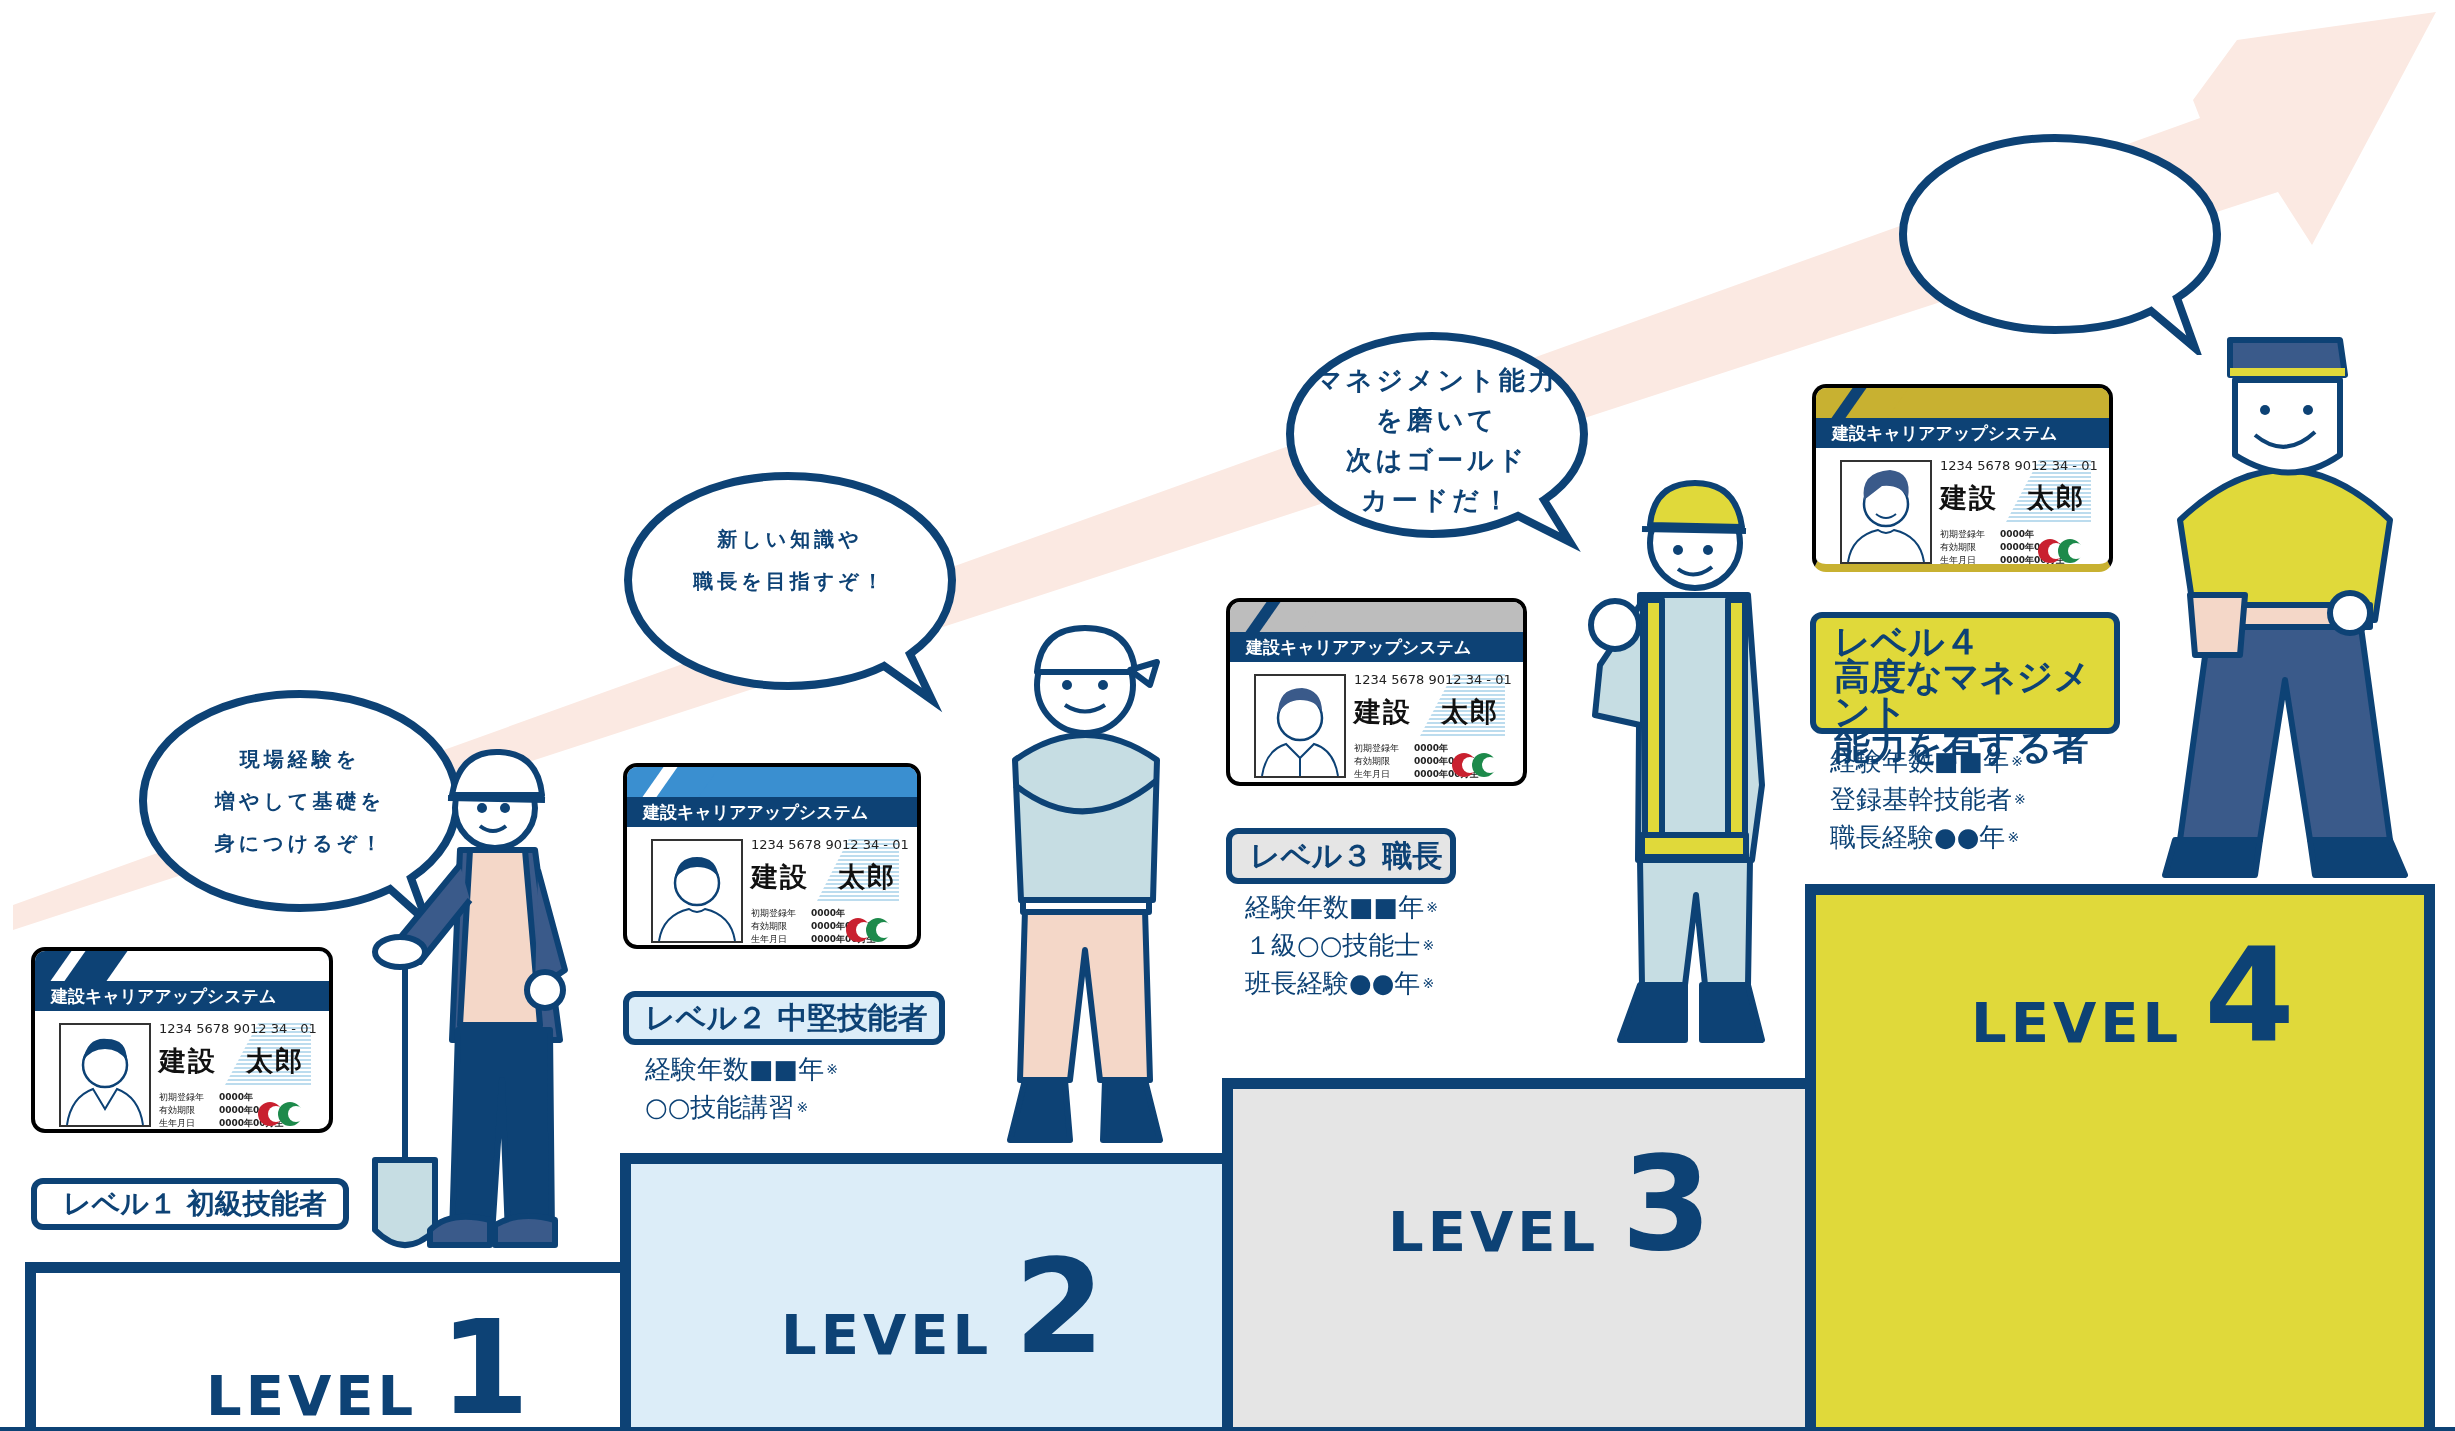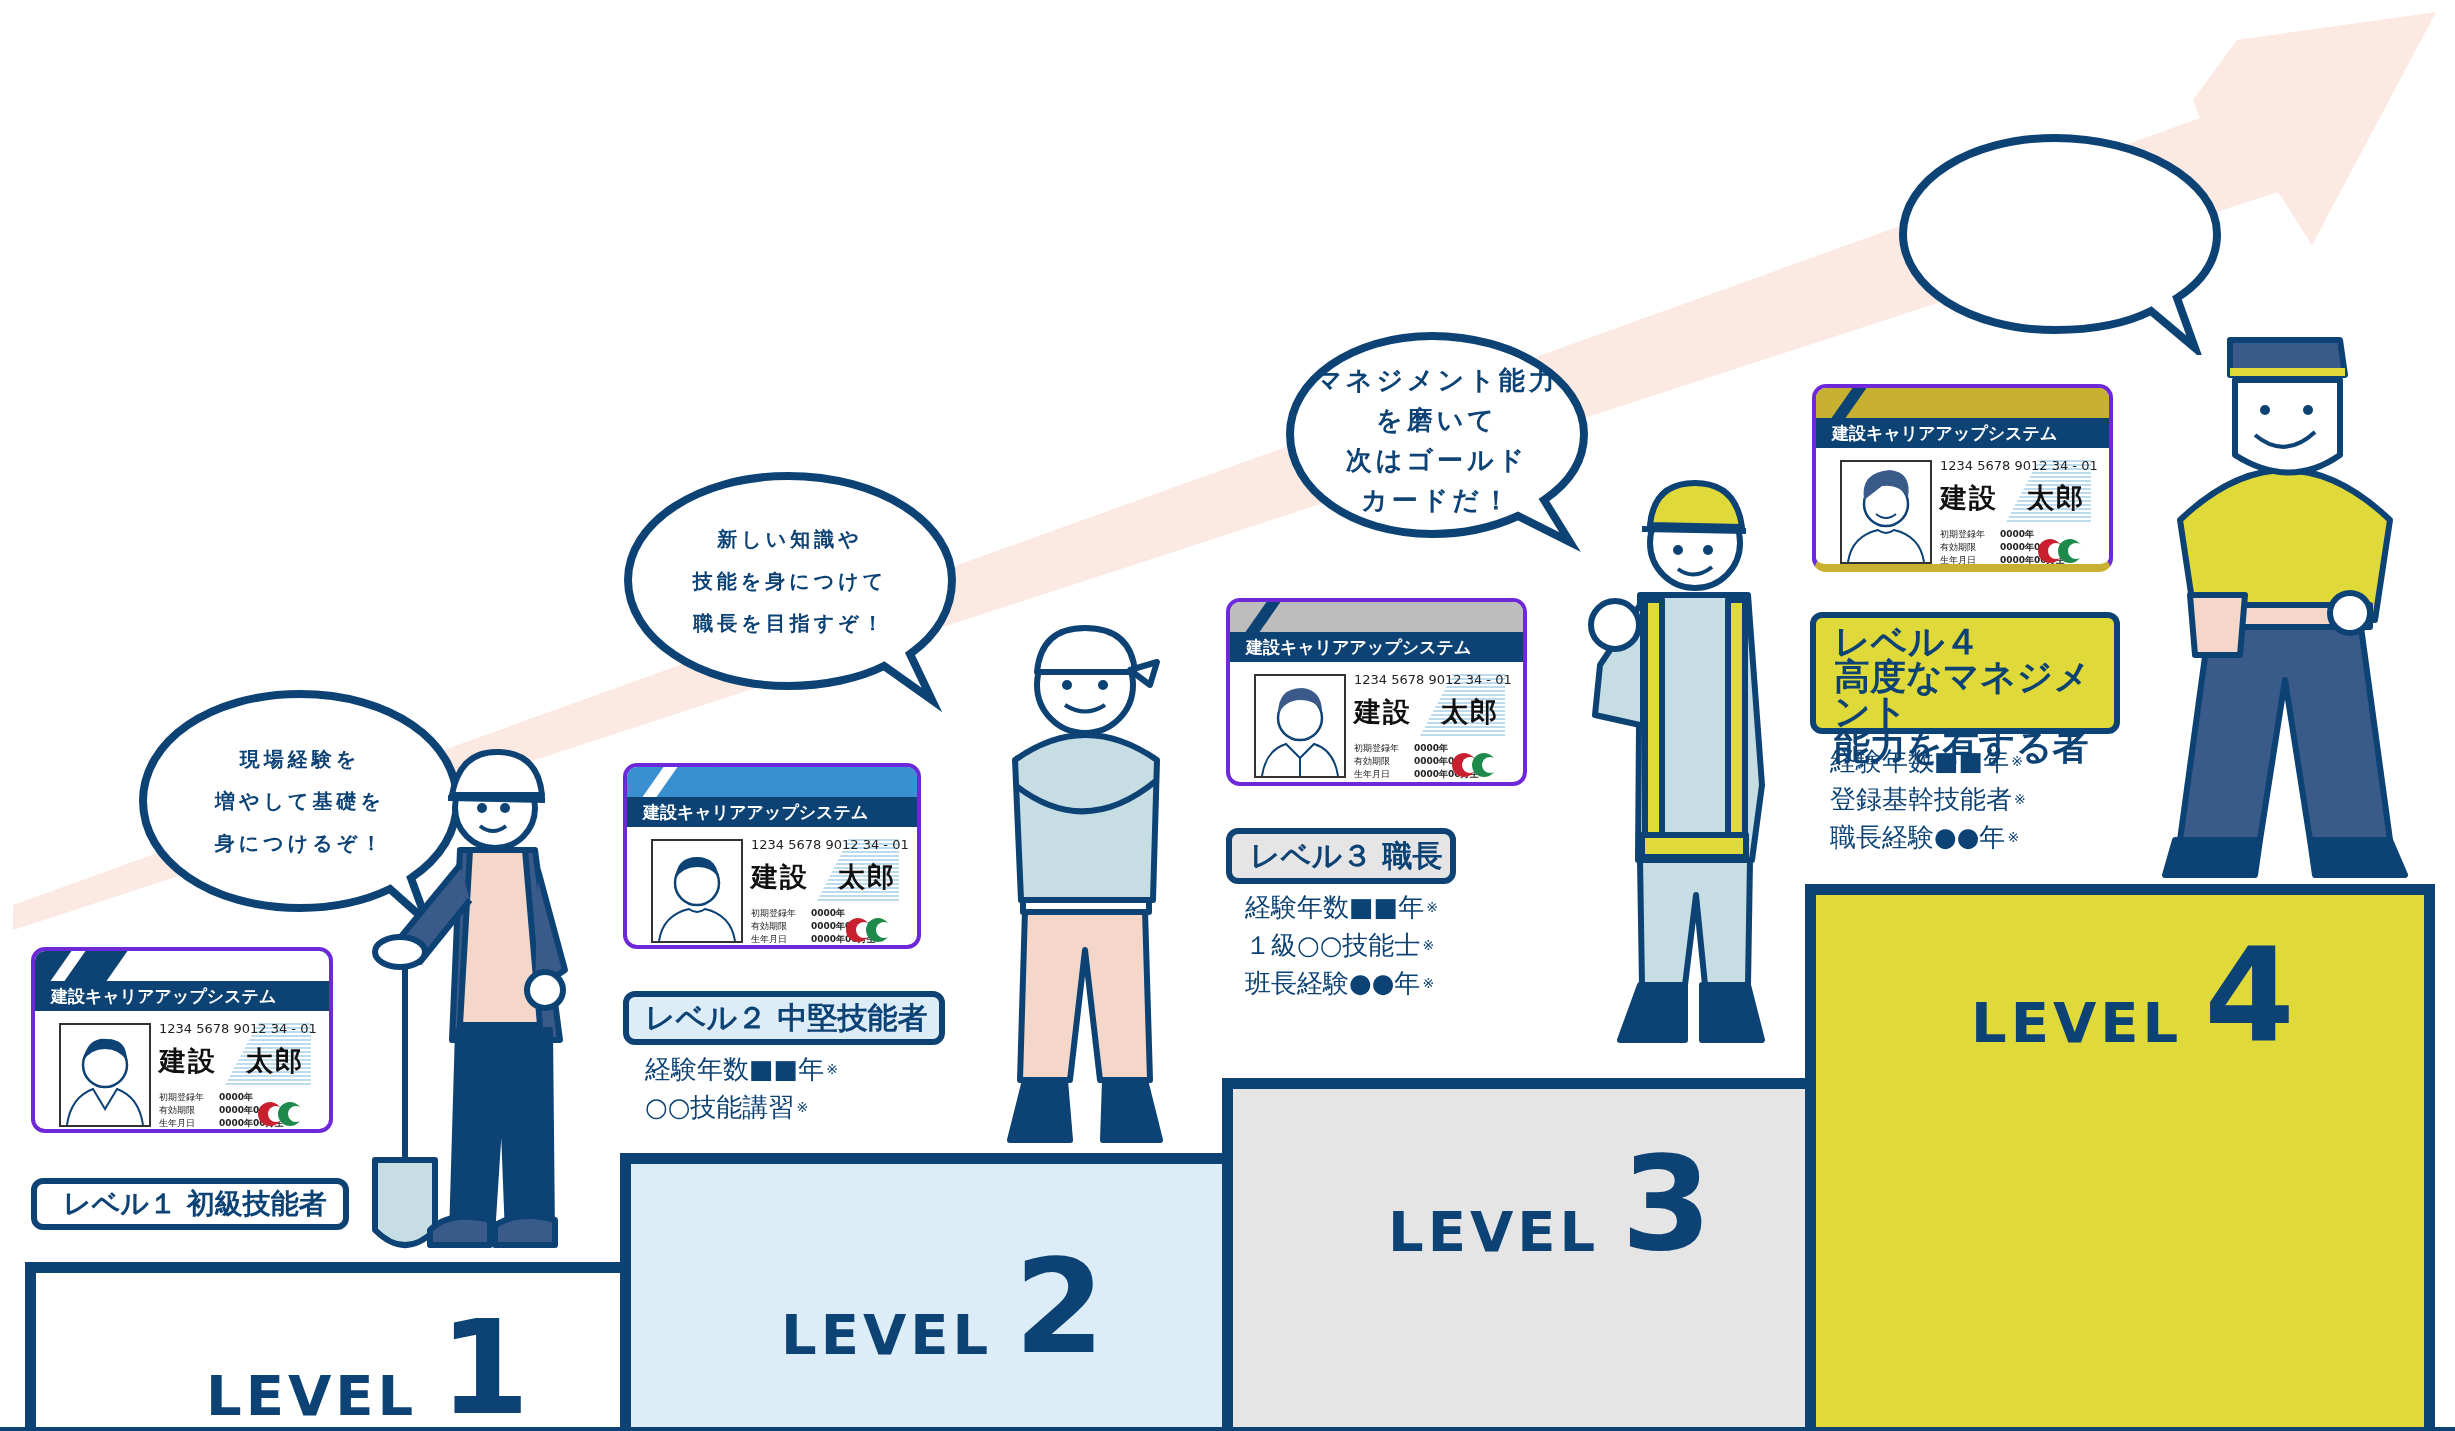--- a/index.html
+++ b/index.html
@@ -4,21 +4,21 @@
 <style>
   html, body { margin:0; padding:0; }
   body { width:2455px; height:1431px; position:relative; overflow:hidden; background:#ffffff;
          font-family:"DejaVu Sans", "Liberation Sans", sans-serif; color:#0d4275; }
   .abs { position:absolute; }
   #bg-arrow { position:absolute; left:0; top:0; width:2455px; height:1431px; }
   .step { position:absolute; border:11px solid #0d4275; border-bottom:none; box-sizing:border-box; }
   .step-label { position:absolute; display:flex; align-items:flex-end; gap:22px; color:#0d4275; font-family:"DejaVu Sans", sans-serif; font-weight:bold; }
   .step-label .word { font-size:56px; letter-spacing:4px; line-height:1; }
   .step-label .num { font-size:130px; line-height:0.85; }
-  .card { position:absolute; background:#fff; border:4px solid #6d28d9; border-radius:14px; overflow:hidden; box-sizing:border-box;text-decoration:underline; }
+  .card { position:absolute; background:#fff; border:4px solid #000000; border-radius:14px; overflow:hidden; box-sizing:border-box;text-decoration:underline; }
   .card .stripe { position:absolute; left:0; top:0; right:0; height:30px; }
   .card .stripe .slash { position:absolute; top:0; height:30px; background:#fff; transform:skewX(-35deg); }
   .card .band { position:absolute; left:0; right:0; top:30px; height:30px; background:#0d4275; color:#fff; font-weight:bold; font-size:17px; line-height:30px; padding-left:16px; }
   .card .photo { position:absolute; left:24px; top:72px; width:88px; height:100px; border:2px solid #333; background:#fff; }
   .card .idno { position:absolute; left:124px; top:70px; font-size:13px; color:#222; }
   .card .hatch { position:absolute; left:190px; right:18px; top:70px; height:64px;
         background:repeating-linear-gradient(0deg,#bcdcee 0 2px,#ffffff 2px 4px); clip-path:polygon(40% 0,100% 0,100% 100%,0 100%); }
   .card .name { position:absolute; left:124px; top:92px; font-size:27px; font-weight:bold; color:#111; letter-spacing:2px; }
   .card .meta { position:absolute; left:124px; top:140px; font-size:9px; color:#222; line-height:13px; }
   .card .meta span { display:inline-block; width:60px; }
@@ -223,21 +223,20 @@
     <div>身につけるぞ！</div>
   </div>
 </div>
 
 <div class="bubble" style="left:620px; top:468px; width:340px; height:245px;">
   <svg width="340" height="245" viewBox="0 0 340 245">
     <path d="M168 8 C78 8 8 55 8 112 C8 170 78 218 168 218 C205 218 240 210 264 198 L312 232 L290 186 C318 166 332 140 332 112 C332 55 260 8 168 8Z" fill="#fff" stroke="#0d4275" stroke-width="8"></path>
   </svg>
   <div class="text" style="top:50px;">
     <div>新しい知識や</div>
-    <div>技能を身につけて</div>
     <div>職長を目指すぞ！</div>
   </div>
 </div>
 
 <div class="bubble" style="left:1282px; top:328px; width:310px; height:225px;">
   <svg width="310" height="225" viewBox="0 0 310 225">
     <path d="M150 8 C70 8 8 52 8 106 C8 162 70 206 150 206 C184 206 214 198 236 188 L288 214 L262 172 C290 153 302 130 302 106 C302 52 232 8 150 8Z" fill="#fff" stroke="#0d4275" stroke-width="8"></path>
   </svg>
   <div class="text" style="top:32px; font-size:26px; line-height:40px;">
     <div>マネジメント能力</div>

